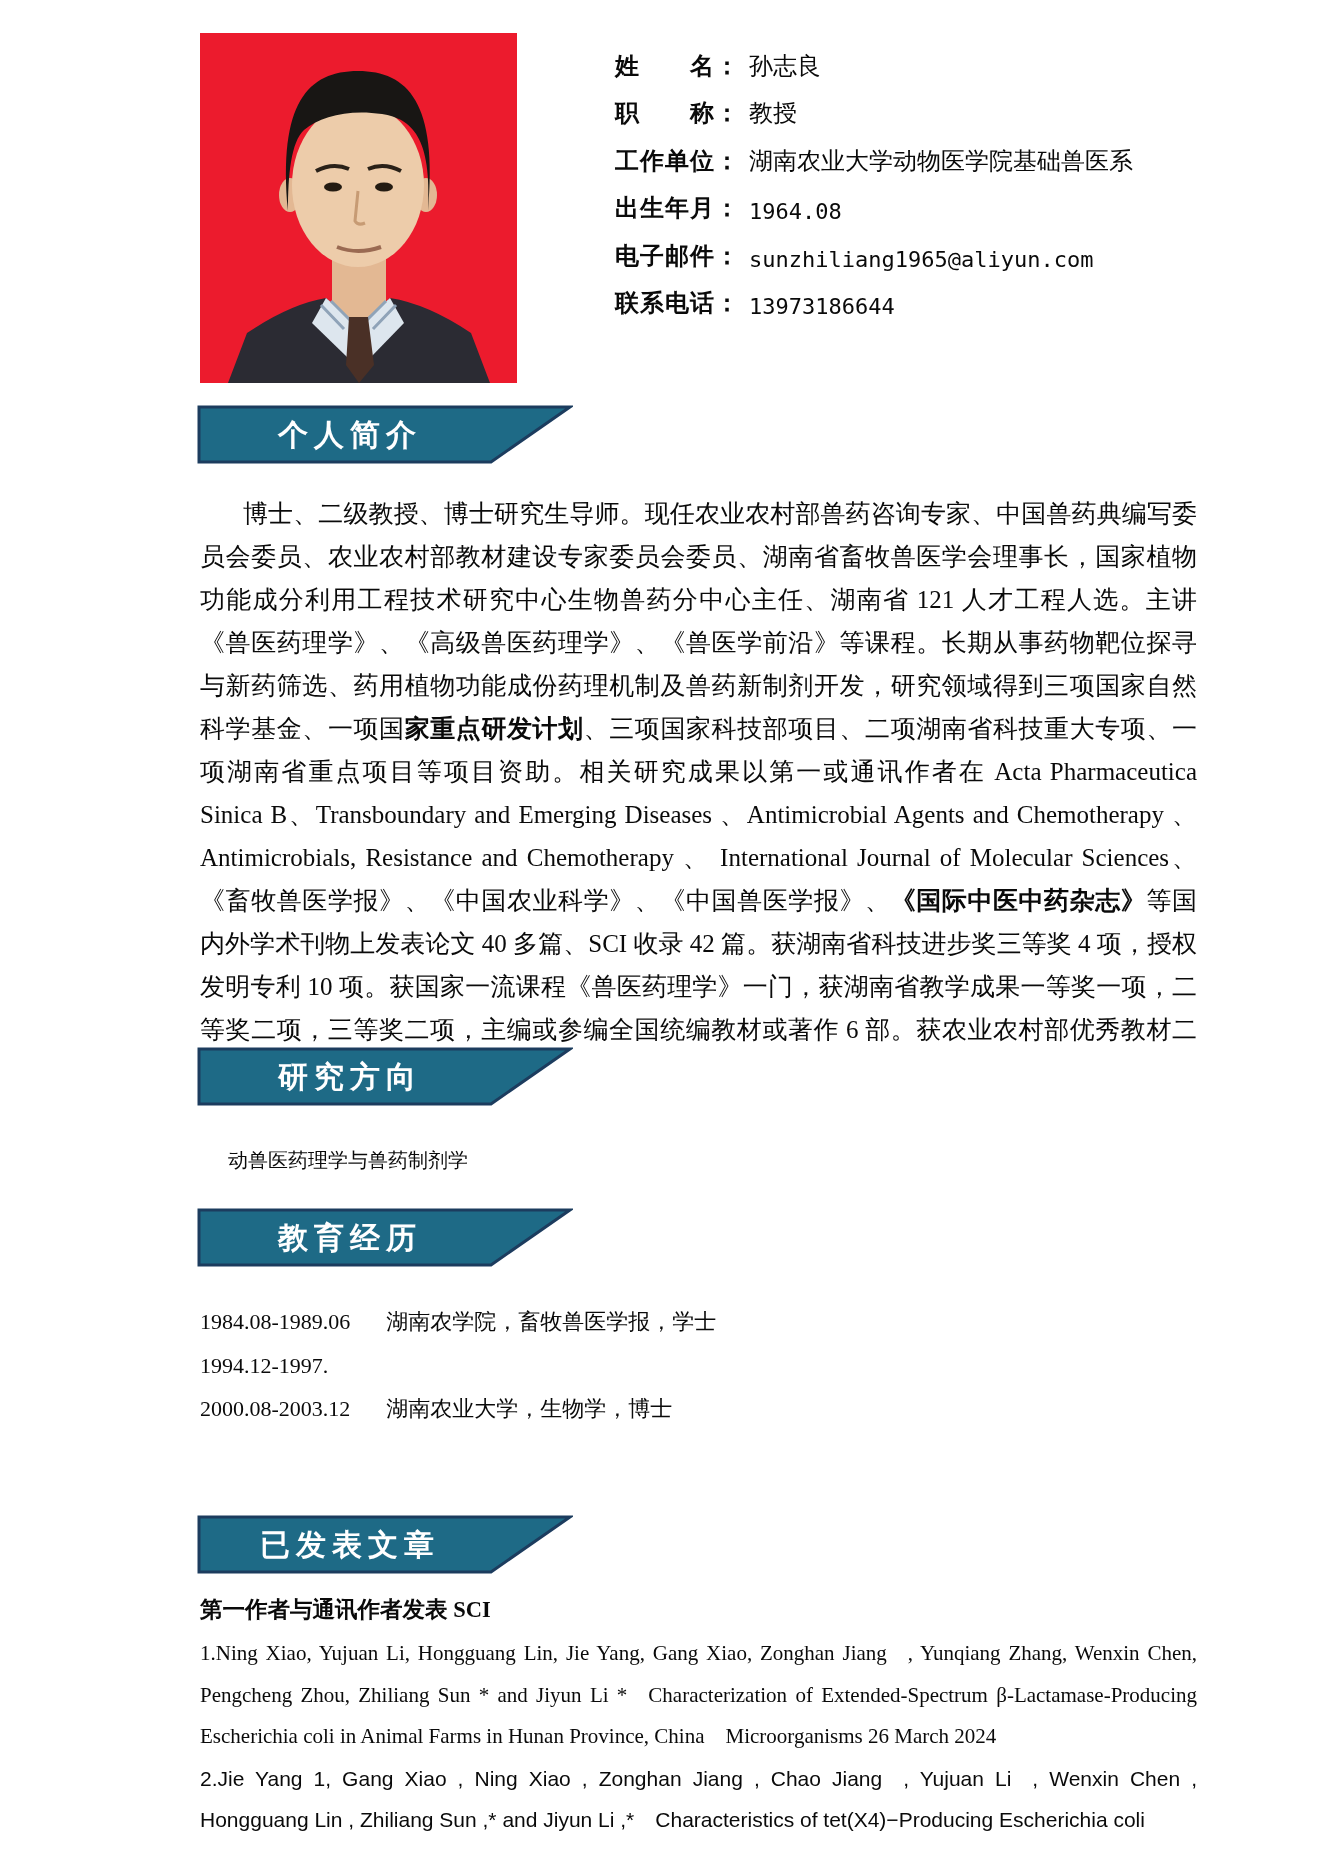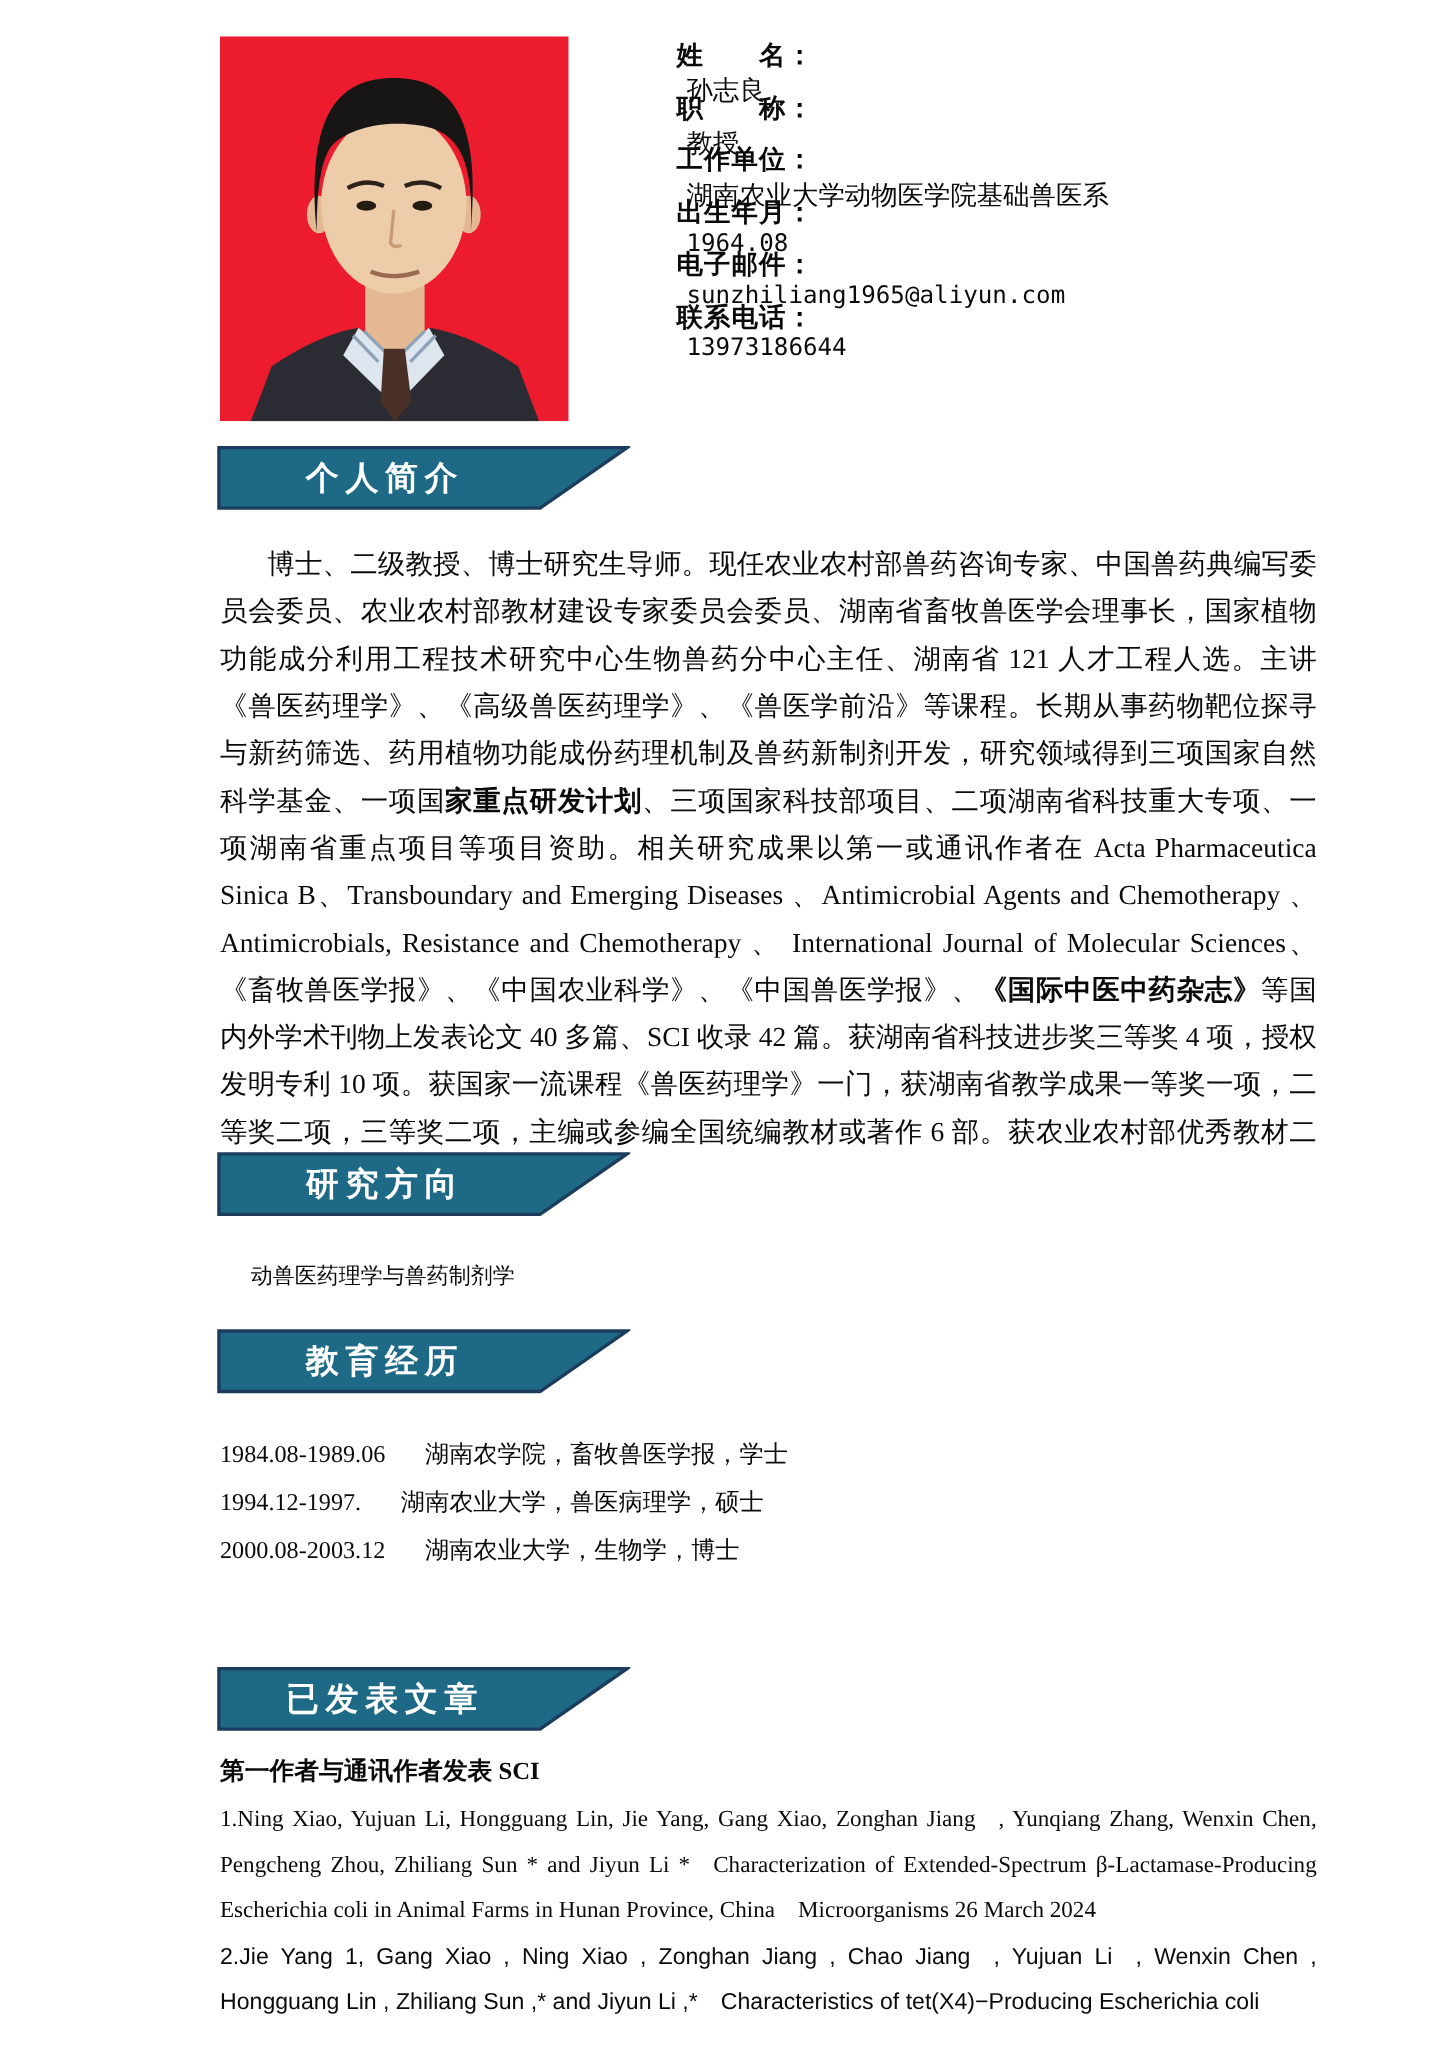--- a/index.html
+++ b/index.html
@@ -21,22 +21,22 @@
   }
   .abs{position:absolute;}
 
   
   .photo{left:200px;top:33px;width:317px;height:350px;}
   .photo svg{display:block;width:100%;height:100%;}
   .photo-bg{fill:var(--photo-red);}
 
   
   .info{left:615px;top:34px;width:660px;}
-  .info-row{display:flex;align-items:flex-start;height:47.5px;font-size:24px;
-            font-family:"Liberation Sans","DejaVu Sans",sans-serif;flex-direction:column;}
+  .info-row{display:flex;align-items:flex-end;height:47.5px;font-size:24px;
+            font-family:"Liberation Sans","DejaVu Sans",sans-serif;}
   .info-label{font-weight:600;white-space:pre;letter-spacing:1px;}
   .info-value{margin-left:9px;white-space:pre;}
   .mono{font-family:"DejaVu Sans Mono","Liberation Mono",monospace;font-size:22px;}
 
   
   .banner{left:197px;width:376px;height:60px;}
   .banner svg{display:block;width:376px;height:60px;}
   .banner polygon{fill:var(--banner-fill);stroke:var(--banner-border);stroke-width:3;}
   .banner-label{
     position:absolute;left:0;top:50%;width:300px;
@@ -170,21 +170,20 @@
     <span class="banner-label">教育经历</span>
   </div>
 
   <div class="abs edu">
     <div class="edu-row">
       <span class="edu-period">1984.08-1989.06</span>
       <span class="edu-detail">湖南农学院，畜牧兽医学报，学士</span>
     </div>
     <div class="edu-row">
       <span class="edu-period">1994.12-1997.</span>
-      <span class="edu-detail">湖南农业大学，兽医病理学，硕士</span>
     </div>
     <div class="edu-row">
       <span class="edu-period">2000.08-2003.12</span>
       <span class="edu-detail">湖南农业大学，生物学，博士</span>
     </div>
   </div>
 
   <div class="abs banner" style="top:1515px;">
     <svg viewBox="0 0 376 60">
       <polygon points="2,2 373,2 294,57 2,57"></polygon>

